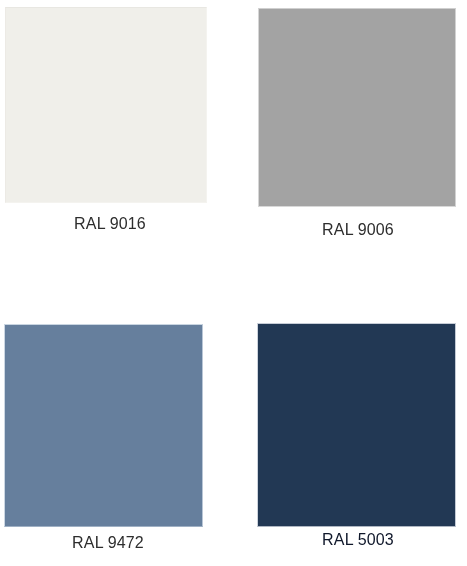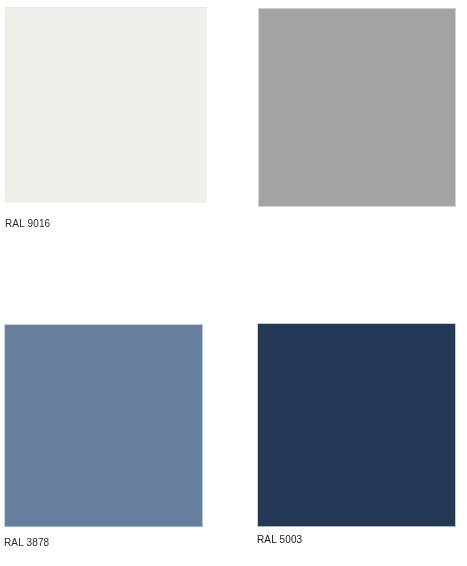--- a/index.html
+++ b/index.html
@@ -23,23 +23,23 @@
   }
   .swatch-cell {
     position: absolute;
   }
   .swatch-chip {
     position: absolute;
     box-sizing: border-box;
   }
   .swatch-label {
     position: absolute;
-    text-align: left;
+    text-align: center;
     color: #2d2d2d;
-    font-size: 10px;
+    font-size: 16px;
     line-height: 16px;
     letter-spacing: 0.15px;
     white-space: nowrap;
   }
 
   
   #cell-0 { left: 0; top: 0; width: 234px; height: 283px; }
   #chip-0 {
     left: 5px; top: 7px;
     width: 202px; height: 196px;
@@ -91,25 +91,26 @@
 
 <div id="swatch-board">
 
   <div class="swatch-cell" id="cell-0">
     <div class="swatch-chip" id="chip-0" style="background-color: rgb(240, 239, 234);"></div>
     <div class="swatch-label" id="label-0" style="color: rgb(45, 45, 45);">RAL 9016</div>
   </div>
 
   <div class="swatch-cell" id="cell-1">
     <div class="swatch-chip" id="chip-1" style="background-color: rgb(163, 163, 163);"></div>
+    <div class="swatch-label" id="label-1" style="color: rgb(45, 45, 45);">RAL 9006</div>
   </div>
 
   <div class="swatch-cell" id="cell-2">
     <div class="swatch-chip" id="chip-2" style="background-color: rgb(102, 127, 157);"></div>
-    <div class="swatch-label" id="label-2" style="color: rgb(45, 45, 45);">RAL 3878</div>
+    <div class="swatch-label" id="label-2" style="color: rgb(45, 45, 45);">RAL 9472</div>
   </div>
 
   <div class="swatch-cell" id="cell-3">
     <div class="swatch-chip" id="chip-3" style="background-color: rgb(34, 56, 84);"></div>
     <div class="swatch-label" id="label-3" style="color: #0f172a;">RAL 5003</div>
   </div>
 
 </div>
 
 </body></html>

